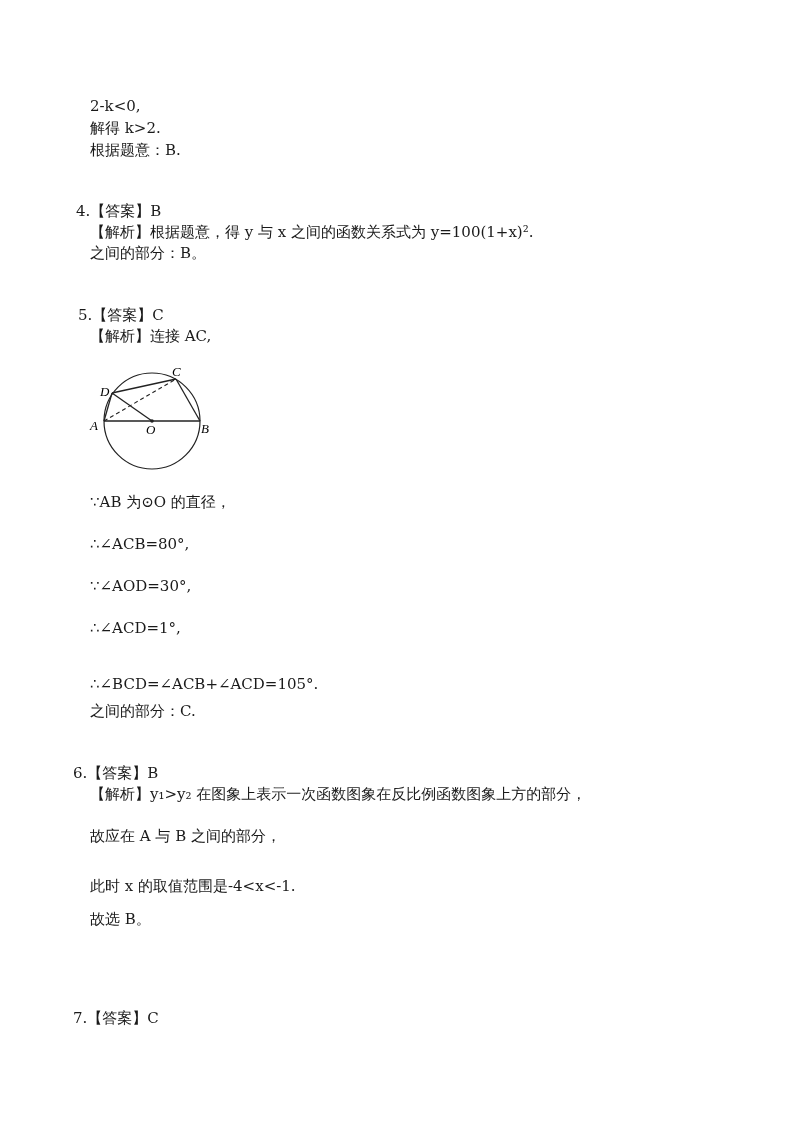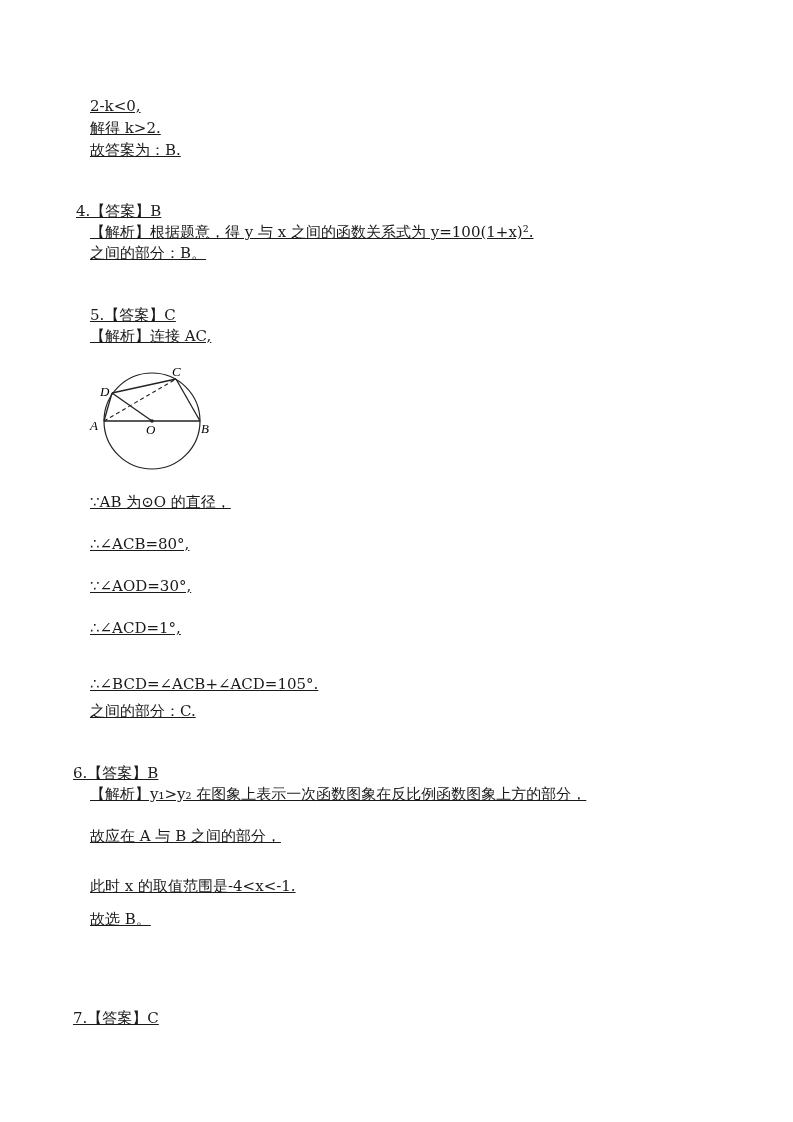--- a/index.html
+++ b/index.html
@@ -1,31 +1,31 @@
 <!DOCTYPE html>
 <html><head>
 <meta charset="utf-8">
 <style>
   html, body { margin:0; padding:0; background:#ffffff; }
   body { width:793px; height:1122px; position:relative; overflow:hidden;
          font-family:"DejaVu Serif","Liberation Serif",serif; color:#1a1a1a; }
-  .line { position:absolute; font-size:15px; line-height:18px; white-space:nowrap;text-decoration:underline; }
+  .line { position:absolute; font-size:15px; line-height:18px; white-space:nowrap; }
   .diagram { position:absolute; left:85px; top:360px; }
 </style>
 </head>
 <body>
 
 <div id="lines">
     <div class="line" style="left: 90px; top: 97px;">2-k&lt;0,</div>
     <div class="line" style="left: 90px; top: 119px;">解得 k&gt;2.</div>
-    <div class="line" style="left: 90px; top: 141px;">故答案为：B.</div>
+    <div class="line" style="left: 90px; top: 141px;">根据题意：B.</div>
     <div class="line" style="left: 76px; top: 202px;">4.【答案】B</div>
     <div class="line" style="left: 90px; top: 223px;">【解析】根据题意，得 y 与 x 之间的函数关系式为 y=100(1+x)².</div>
     <div class="line" style="left: 90px; top: 244px;">之间的部分：B。</div>
-    <div class="line" style="left: 90px; top: 306px; text-align: center;">5.【答案】C</div>
+    <div class="line" style="left: 78px; top: 306px; text-align: center;">5.【答案】C</div>
     <div class="line" style="left: 90px; top: 327px;">【解析】连接 AC,</div>
     <div class="line" style="left: 90px; top: 493px;">∵AB 为⊙O 的直径，</div>
     <div class="line" style="left: 90px; top: 535px;">∴∠ACB=80°,</div>
     <div class="line" style="left: 90px; top: 577px;">∵∠AOD=30°,</div>
     <div class="line" style="left: 90px; top: 619px;">∴∠ACD=1°,</div>
     <div class="line" style="left: 90px; top: 661px; margin-top: 14px;">∴∠BCD=∠ACB+∠ACD=105°.</div>
     <div class="line" style="left: 90px; top: 702px;">之间的部分：C.</div>
     <div class="line" style="left: 73px; top: 764px;">6.【答案】B</div>
     <div class="line" style="left: 90px; top: 785px;">【解析】y₁&gt;y₂ 在图象上表示一次函数图象在反比例函数图象上方的部分，</div>
     <div class="line" style="left: 90px; top: 827px;">故应在 A 与 B 之间的部分，</div>

